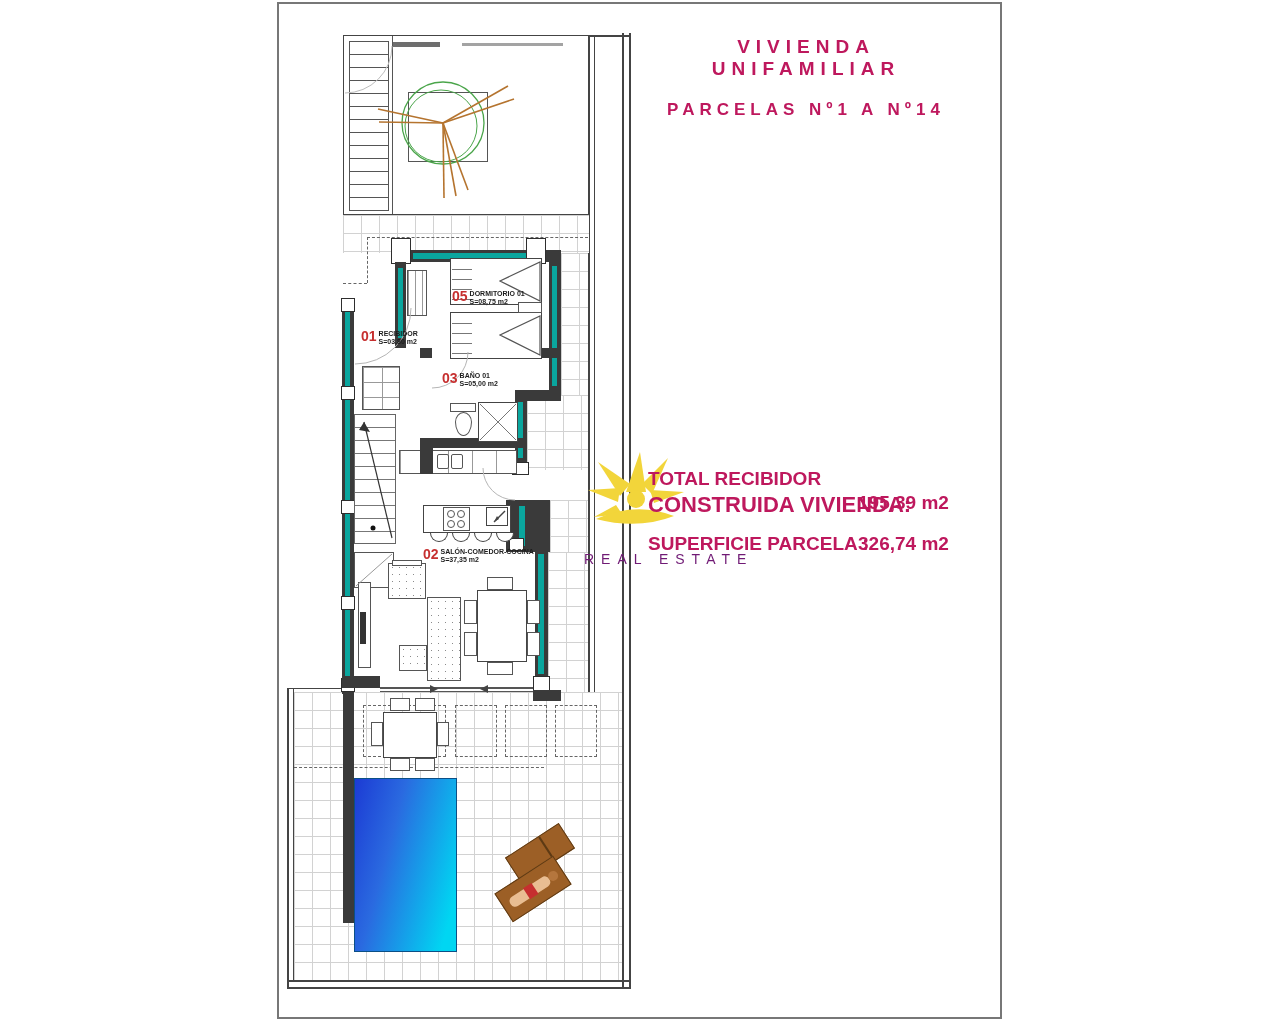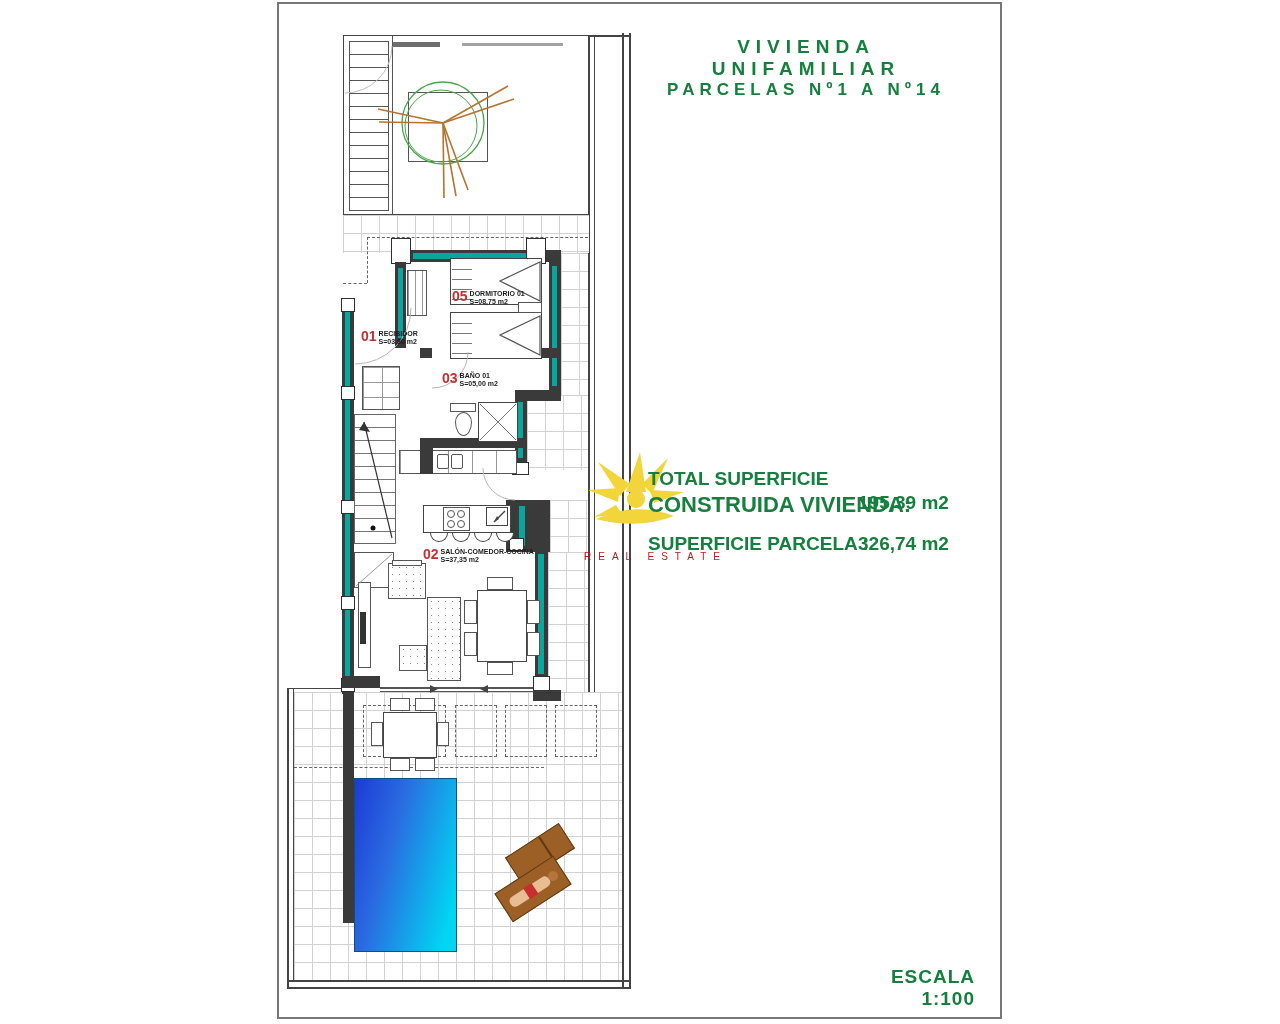--- a/index.html
+++ b/index.html
@@ -12,21 +12,21 @@
   .box{position:absolute;background:#fff;border:1px solid #555;box-sizing:border-box;}
   .box2{position:absolute;background:#fff;border:1.5px solid #444;box-sizing:border-box;}
   .grid{position:absolute;background-color:#fff;
         background-image:linear-gradient(#d2d2d2 1px,transparent 1px),
                          linear-gradient(90deg,#d2d2d2 1px,transparent 1px);
         background-size:18px 18px;}
   .dash{position:absolute;border:1px dashed #666;box-sizing:border-box;background:transparent;}
   .dline{position:absolute;background:#555;}
   .thinline{position:absolute;background:#444;}
   .dots{background-image:radial-gradient(#8a8a8a 0.8px,transparent 0.9px);background-size:7px 7px;}
-  .redtxt{position:absolute;color:#15803d;font-weight:bold;z-index:40;}
+  .redtxt{position:absolute;color:#be185d;font-weight:bold;z-index:40;}
   .room-label{position:absolute;display:flex;align-items:flex-start;z-index:30;}
   .room-label .rn{color:#C62F2F;font-weight:bold;font-size:14px;line-height:13px;margin-right:2px;}
   .room-label .rt{font-size:7px;line-height:7.5px;color:#1c1c1c;font-weight:bold;letter-spacing:0;}
   .stool{position:absolute;width:18px;height:9px;border:1.5px solid #444;border-top:none;
          border-radius:0 0 18px 18px;background:#fff;box-sizing:border-box;}
   .chair{position:absolute;background:#fff;border:1px solid #555;box-sizing:border-box;}
   .burner{position:absolute;width:8px;height:8px;border:1px solid #555;border-radius:50%;box-sizing:border-box;}
   svg{position:absolute;left:0;top:0;}
 </style>
 </head>
@@ -230,34 +230,33 @@
       <polygon points="620,496 630,484 598,462"></polygon>
       <polygon points="618,502 620,488 588,490"></polygon>
       <polygon points="642,484 652,494 668,458"></polygon>
       <polygon points="650,490 654,503 684,492"></polygon>
       <polygon points="616,505 622,514 594,517"></polygon>
       <circle cx="636" cy="499" r="9"></circle>
       <path d="M596,519 Q636,501 674,516 Q638,530 596,519 Z"></path>
     </g>
   </svg>
 
-  <div class="abs" style="left:584px;top:551px;font-size:10px;color:#b91c1c;letter-spacing:7px;z-index:20;">REAL ESTATE</div>
+  <div class="abs" style="left:584px;top:551px;font-size:14px;color:#701a75;letter-spacing:7px;z-index:20;">REAL ESTATE</div>
 
   <div class="redtxt" style="left:638px;top:36px;width:336px;text-align:center;">
     <div style="font-size:19px;letter-spacing:6px;">VIVIENDA UNIFAMILIAR</div>
-    <div style="font-size:17px;letter-spacing:5px;margin-top:0;">PARCELAS Nº1 A Nº14</div>
-  </div>
-
-  <div class="redtxt" style="left:648px;top:468px;font-size:19px;">TOTAL SUPERFICIE</div>
+    <div style="font-size:17px;letter-spacing:5px;margin-top:20px;">PARCELAS Nº1 A Nº14</div>
+  </div>
+
+  <div class="redtxt" style="left:648px;top:468px;font-size:19px;">TOTAL RECIBIDOR</div>
   <div class="redtxt" style="left:648px;top:492px;font-size:22px;">CONSTRUIDA VIVIENDA:</div>
   <div class="redtxt" style="left:858px;top:492px;font-size:19px;">195,39 m2</div>
   <div class="redtxt" style="left:648px;top:533px;font-size:19px;">SUPERFICIE PARCELA :</div>
   <div class="redtxt" style="left:858px;top:533px;font-size:19px;">326,74 m2</div>
 
-  <div class="redtxt" style="left:845px;top:966px;width:130px;text-align:right;font-size:19px;letter-spacing:1px;">ESCALA 1:100</div>
 
   <div class="room-label" style="left:361px;top:330px;">
     <span class="rn">01</span>
     <span class="rt"><span>RECIBIDOR</span><br>
     <span>S=03,80 m2</span></span>
   </div>
   <div class="room-label" style="left:452px;top:290px;">
     <span class="rn">05</span>
     <span class="rt"><span>DORMITORIO 01</span><br>
     <span>S=08,75 m2</span></span>

